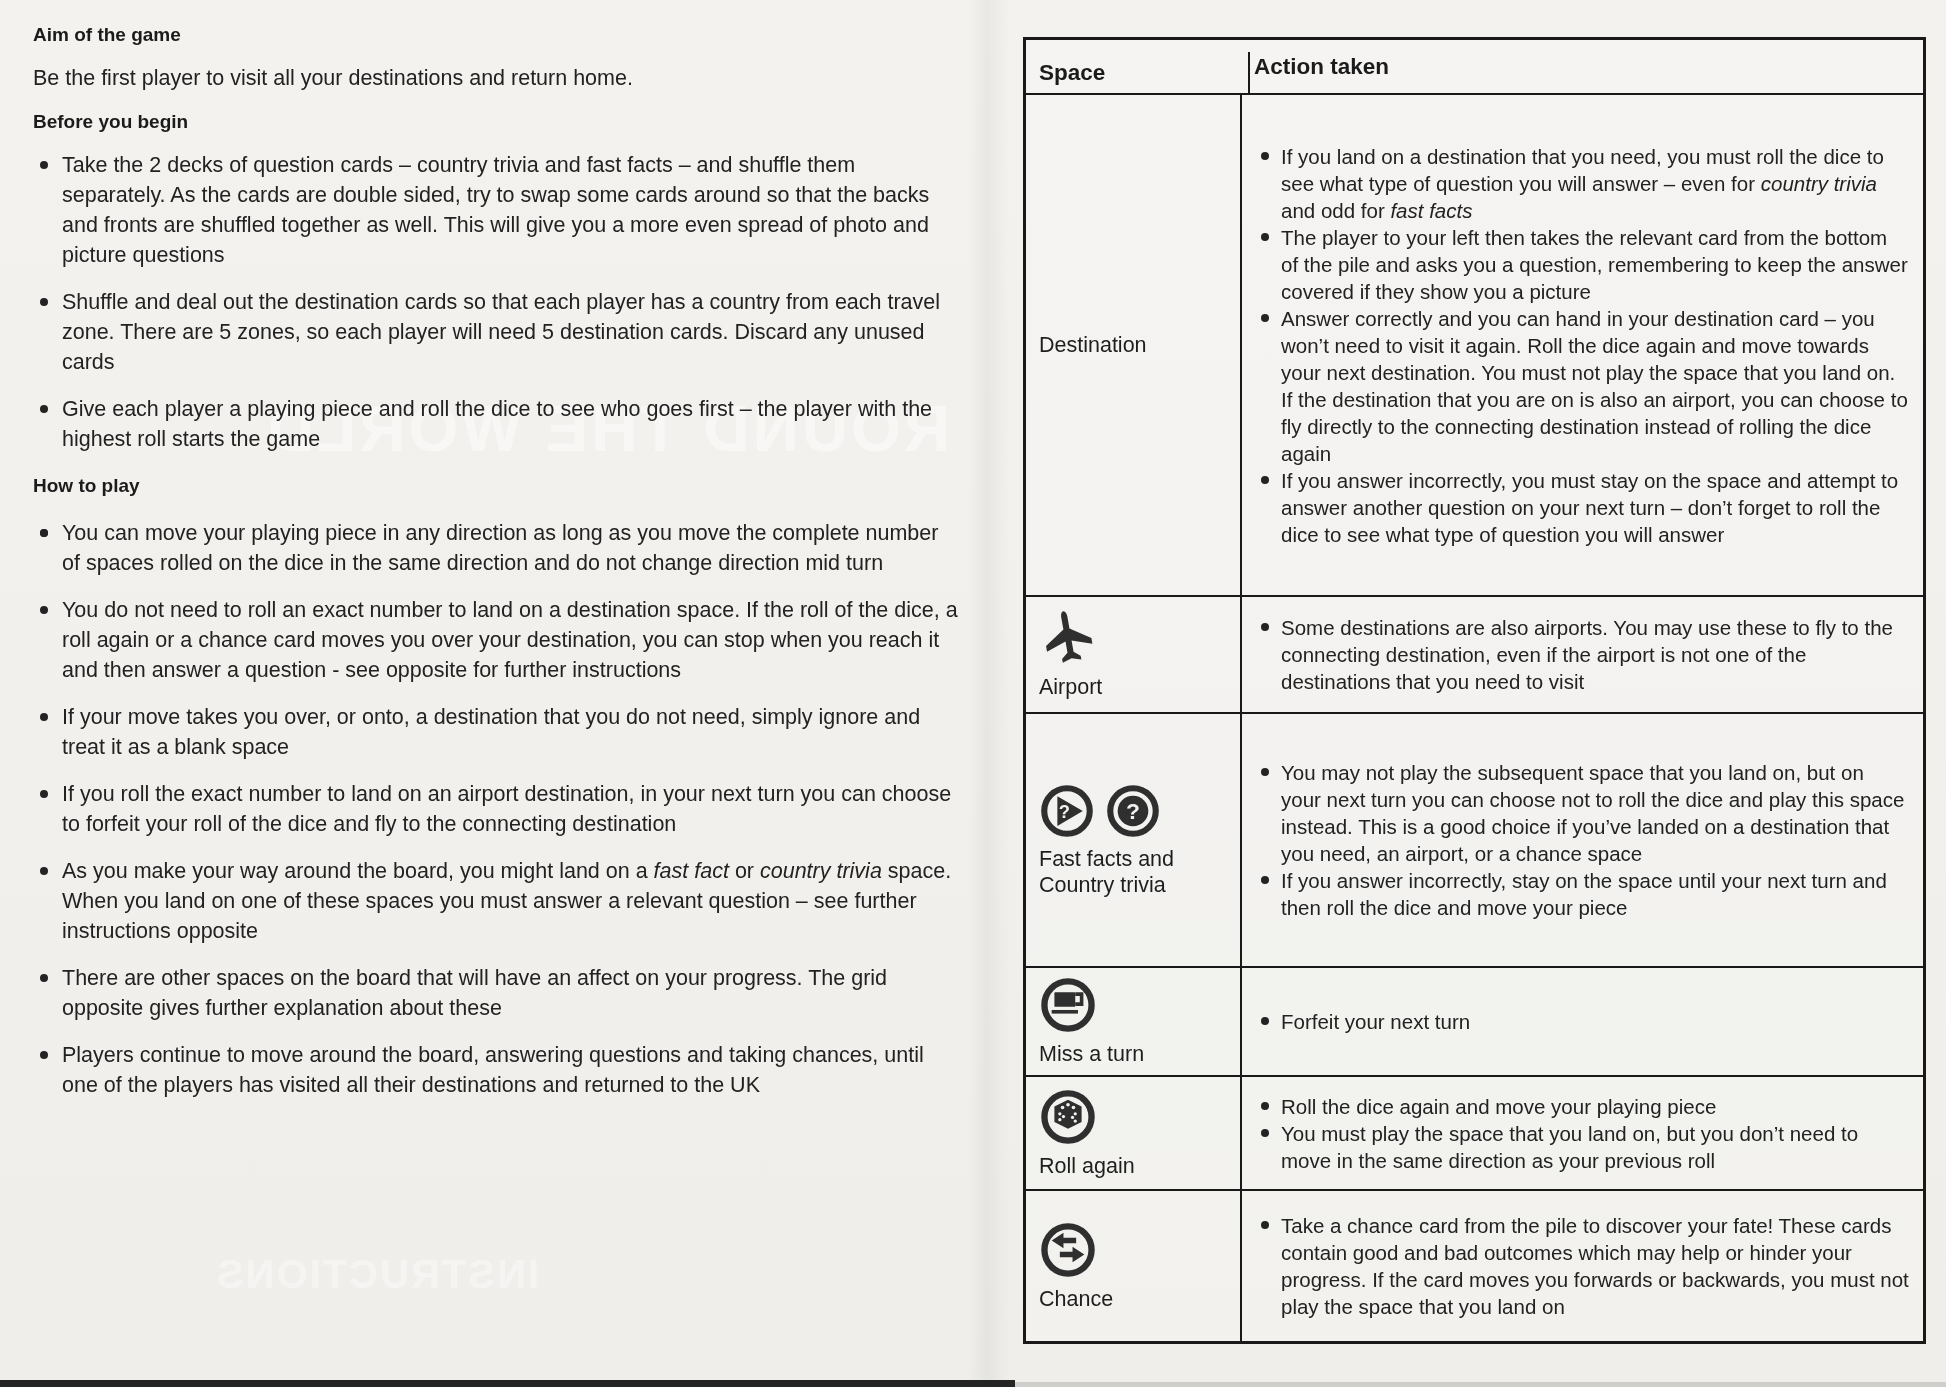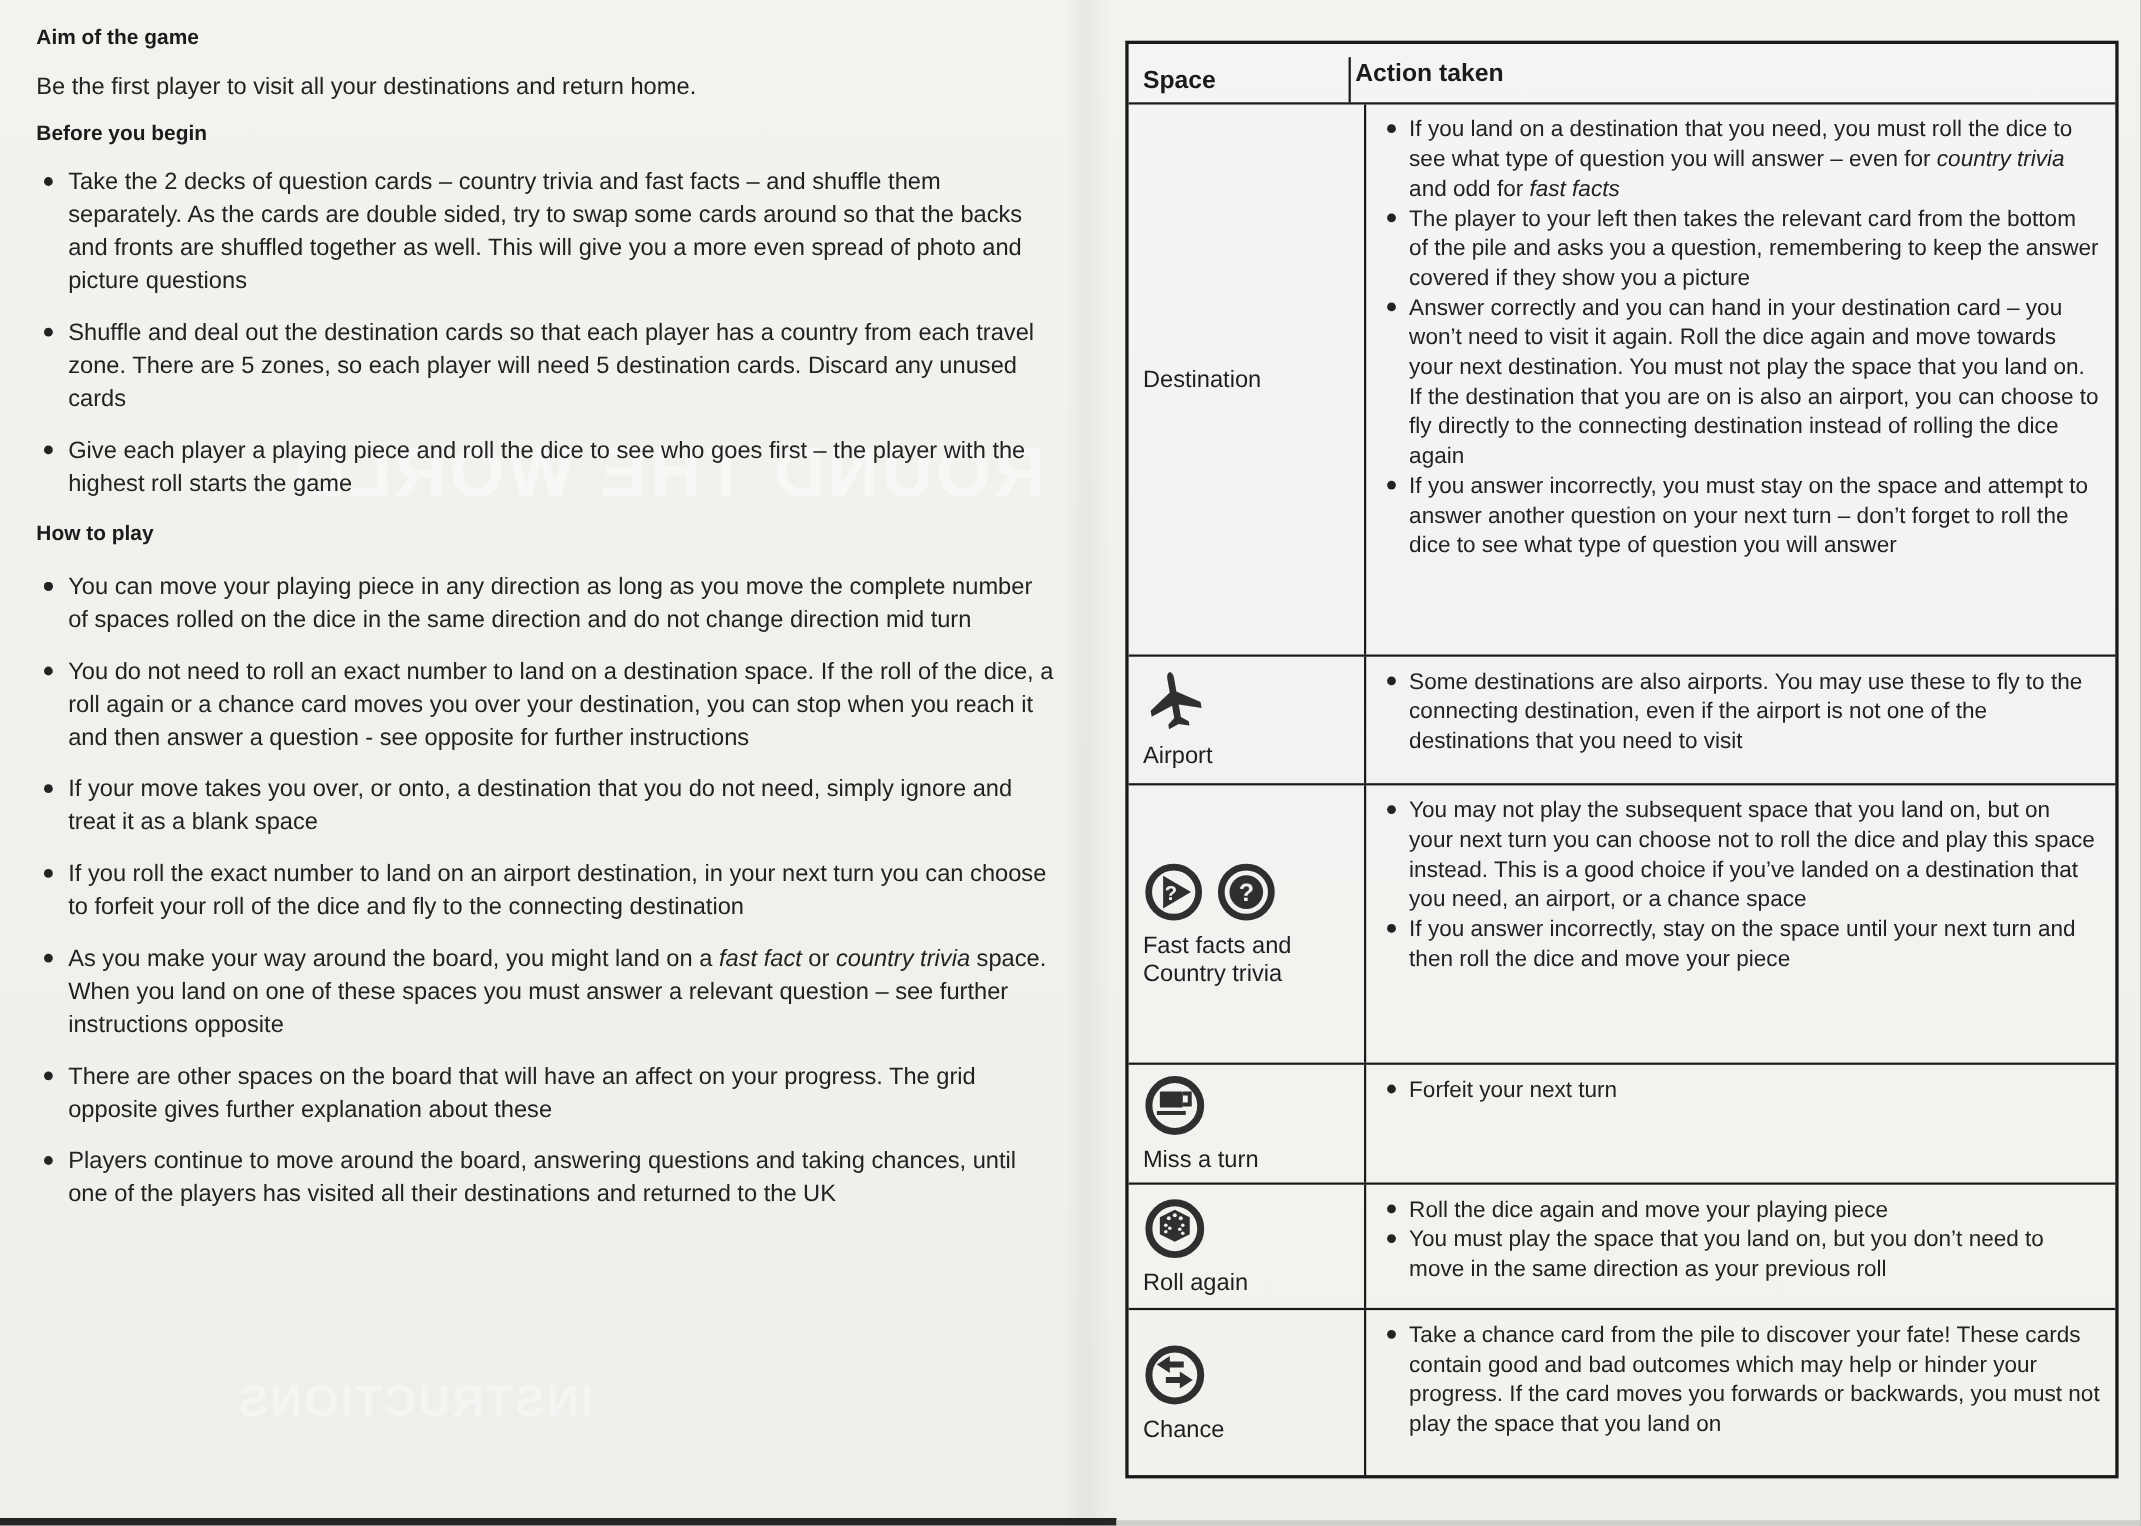--- a/index.html
+++ b/index.html
@@ -47,34 +47,34 @@
   }
   .t-row{display:flex;border-top:2px solid #191919;}
   .t-row.header{border-top:none;height:53px;border-bottom:2px solid #191919;}
   .t-row:nth-child(2){border-top:none;min-height:500px;}
   .t-row:nth-child(3){min-height:115px;}
   .t-row:nth-child(4){min-height:252px;}
   .t-row:nth-child(5){min-height:103px;}
   .t-row:nth-child(6){min-height:112px;}
   .t-row:nth-child(7){min-height:150px;}
   .h-cell{display:flex;align-items:center;font-weight:bold;font-size:22.5px;color:#1b1b1b;box-sizing:border-box;}
-  .h-space{width:202px;border-right:2px solid #191919;padding-left:13px;margin-top:12px;}
+  .h-space{width:224px;border-right:2px solid #191919;padding-left:13px;margin-top:12px;}
   .h-action{flex:1;padding-left:4px;}
   .space-cell{
     width:216px;border-right:2px solid #191919;box-sizing:border-box;
     padding:8px 8px 8px 13px;
     display:flex;flex-direction:column;justify-content:center;align-items:flex-start;
     font-size:21.5px;line-height:26px;
   }
   .icon-row{display:flex;gap:10px;margin-bottom:7px;}
   .icon-row svg{display:block;}
   .space-label{color:#1e1e1e;}
   .action-cell{
     flex:1;box-sizing:border-box;padding:9px 14px 9px 15px;
-    display:flex;flex-direction:column;justify-content:flex-start;border-radius:21px;
+    display:flex;flex-direction:column;justify-content:center;border-radius:21px;
   }
   .action-list{list-style:none;margin:0;padding:0;font-size:20.5px;line-height:27px;}
   .action-item{position:relative;padding-left:24px;}
   .action-dot{position:absolute;left:4px;top:9px;width:8px;height:8px;border-radius:50%;background:#232323;}
 </style>
 </head>
 <body>
 
 <div class="page">
 

